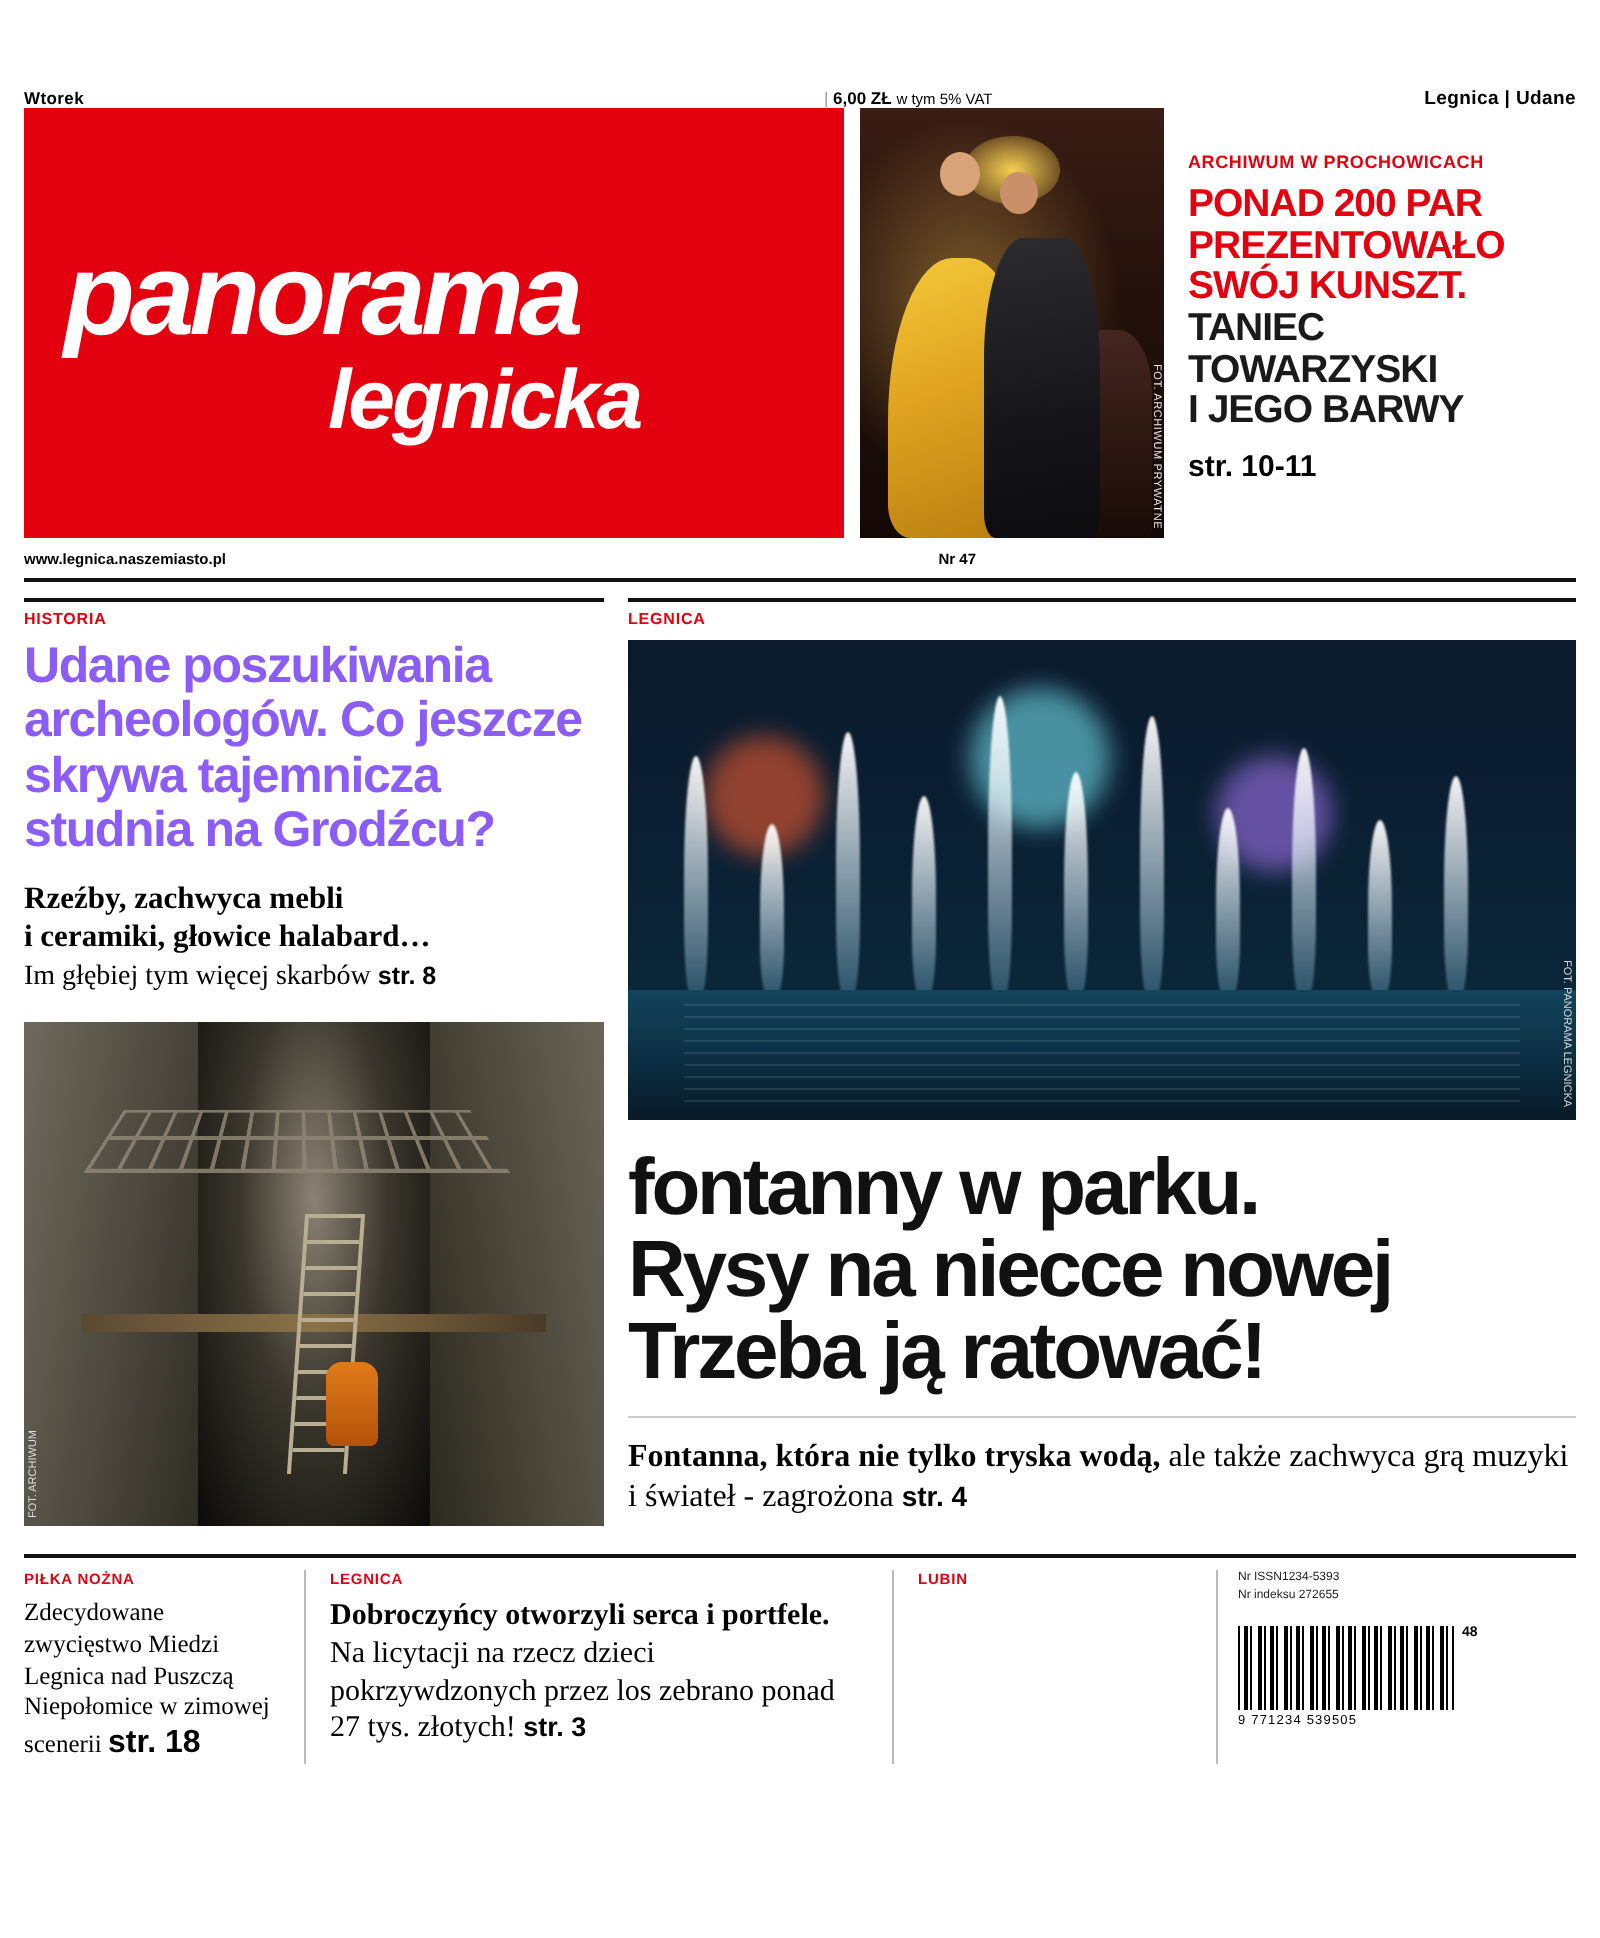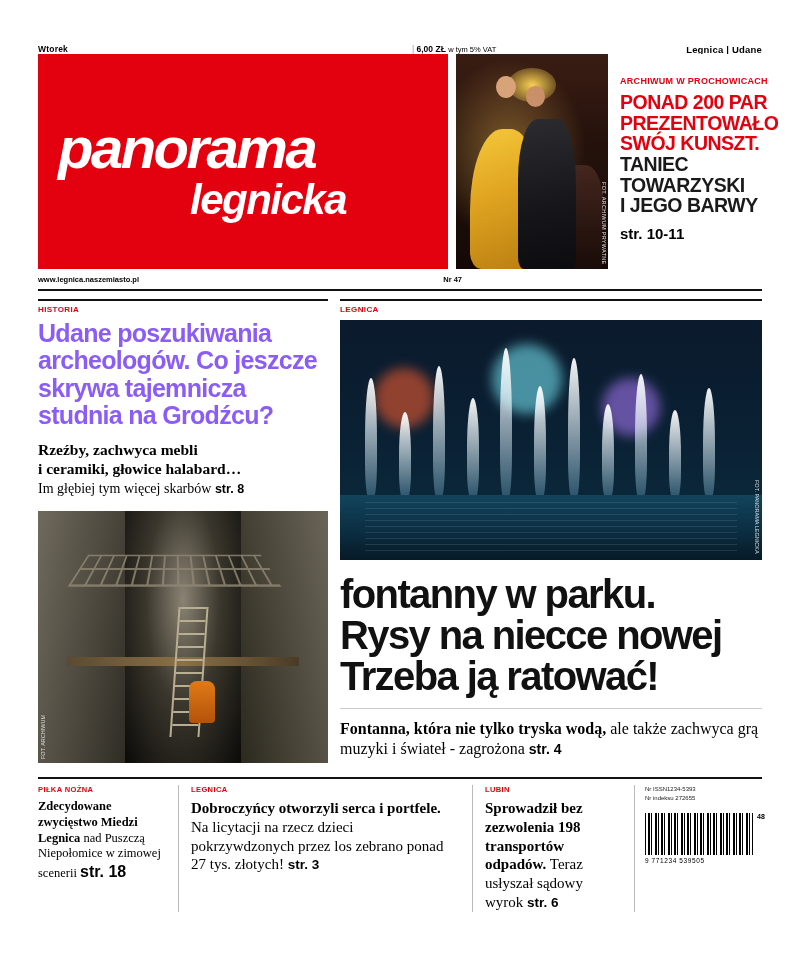--- a/index.html
+++ b/index.html
@@ -3,21 +3,21 @@
 <meta charset="utf-8">
 <style>
   * { box-sizing: border-box; margin: 0; padding: 0; }
   html, body {
     width: 800px; height: 969px;
     background: #ffffff;
     font-family: "Liberation Serif", serif;
     color: #000;
     overflow: hidden;
   }
-  .page { position: relative; width: 800px; height: 886px; padding: 0 38px; }
+  .page { position: relative; width: 800px; height: 886px; padding: 0 12px; }
 
   
   .topbar {
     display: flex; align-items: flex-start; justify-content: space-between;
     padding-top: 44px; height: 46px;
   }
   .topbar-left { font-family: "Liberation Sans", sans-serif; font-size: 8.5px; font-weight: bold; line-height: 1.35; letter-spacing: .2px; }
   .topbar-center { font-family: "Liberation Sans", sans-serif; font-size: 8.5px; padding-left: 140px; }
   .topbar-center .sep { color: #999; }
   .topbar-center .price { font-weight: bold; }
@@ -212,21 +212,21 @@
     border-top: 2px solid #111; padding-top: 6px;
   }
   .bcol { position: relative; }
   .bcol.c1 { flex: 0 0 128px; }
   .bcol.c2 { flex: 0 0 282px; padding-left: 12px; border-left: 1px solid #bbb; }
   .bcol.c3 { flex: 0 0 150px; padding-left: 12px; border-left: 1px solid #bbb; }
   .bcol.c4 { flex: 1; padding-left: 10px; border-left: 1px solid #bbb; }
   .bkicker { font-family: "Liberation Sans", sans-serif; font-weight: bold;
     font-size: 7.5px; color: #e3000f; letter-spacing: .4px; margin-bottom: 5px; }
   .btext-sm { font-family: "Liberation Serif", serif; font-size: 12.5px; line-height: 1.26; }
-  .btext-sm b { font-weight: bold; }
+  .btext-sm b { font-weight: normal; }
   .btext-sm .pg { font-family: "Liberation Sans", sans-serif; font-weight: bold; font-size: 16px; }
   .btext-md { font-family: "Liberation Serif", serif; font-size: 15px; line-height: 1.25; }
   .btext-md b { font-weight: bold; }
   .btext-md .pg { font-family: "Liberation Sans", sans-serif; font-weight: bold; font-size: 13.5px; }
 
   .issn { font-family: "Liberation Sans", sans-serif; font-size: 6px; line-height: 1.5; color: #222; }
   .barcode-wrap { margin-top: 10px; display: flex; align-items: flex-end; gap: 4px; }
   .barcode {
     height: 42px; width: 108px;
     background: repeating-linear-gradient(90deg,
@@ -366,24 +366,20 @@
     <div class="bcol c2">
       <div class="bkicker">LEGNICA</div>
       <div class="btext-md">
         <b>Dobroczyńcy otworzyli serca i portfele.</b><span> Na licytacji na rzecz dzieci pokrzywdzonych przez los zebrano ponad 27 tys. złotych!</span>
         <span class="pg">str. 3</span>
       </div>
     </div>
 
     <div class="bcol c3">
       <div class="bkicker">LUBIN</div>
-      <div class="btext-md">
-        <b>Sprowadził bez zezwolenia 198 transportów odpadów.</b><span> Teraz usłyszał sądowy wyrok</span>
-        <span class="pg">str. 6</span>
-      </div>
     </div>
 
     <div class="bcol c4">
       <div class="issn">Nr ISSN1234-5393</div>
       <div class="issn">Nr indeksu 272655</div>
       <div class="barcode-wrap">
         <div>
           <div class="barcode"></div>
           <div class="barcode-num">9  771234  539505</div>
         </div>

